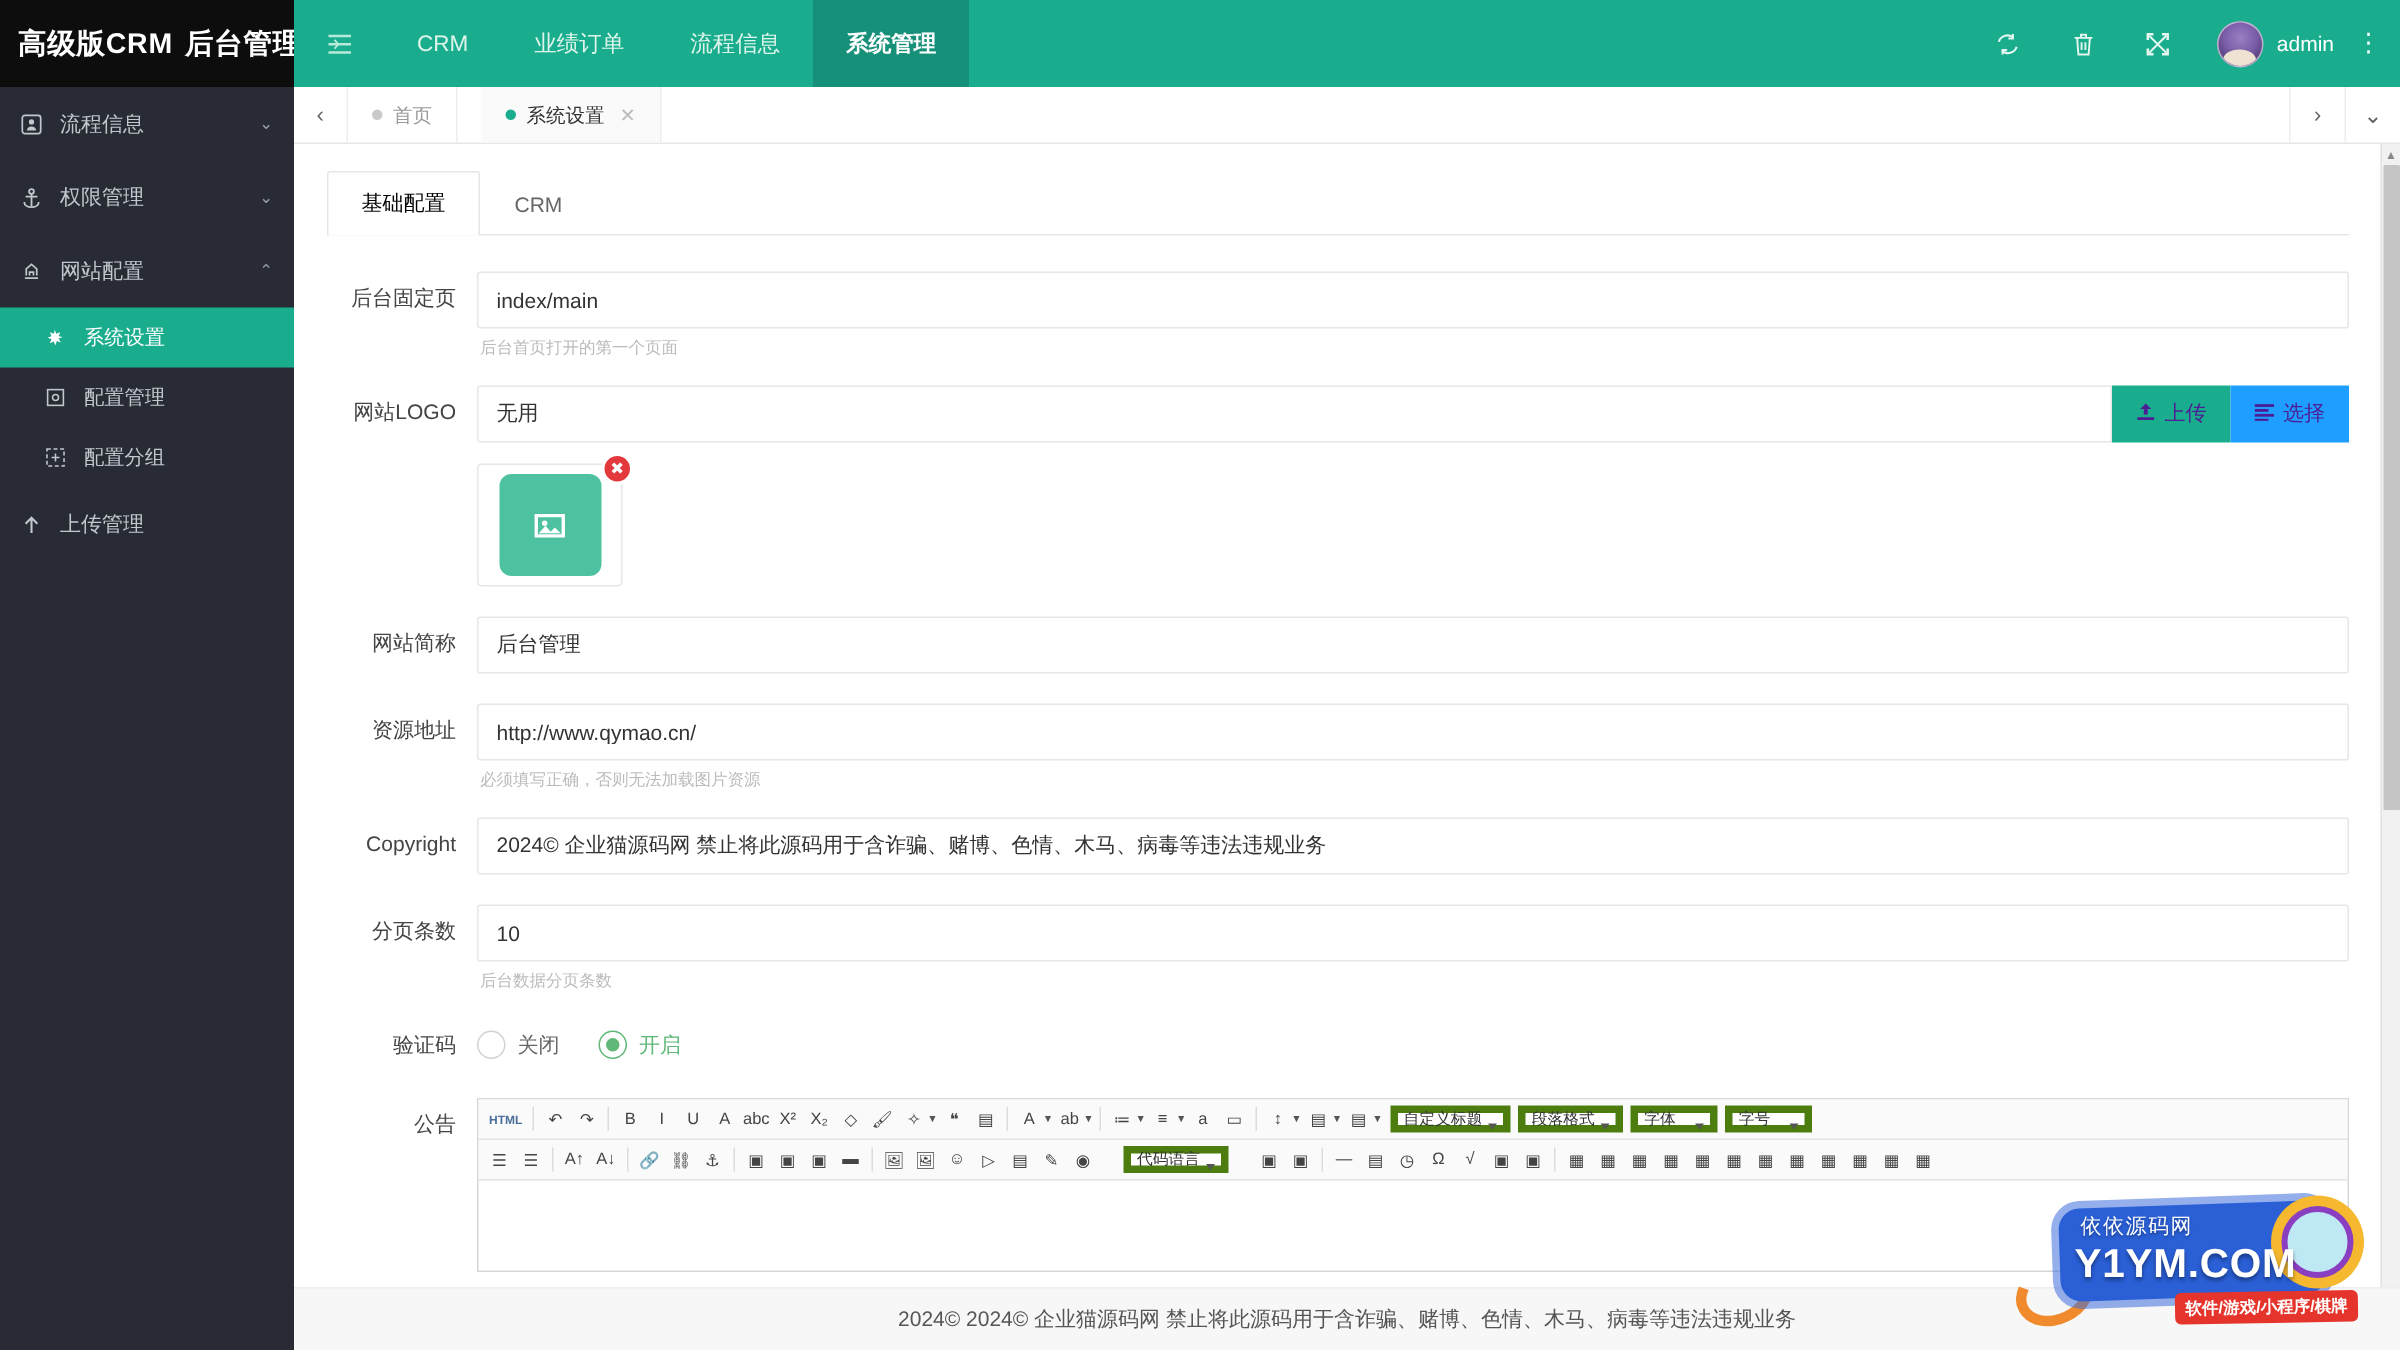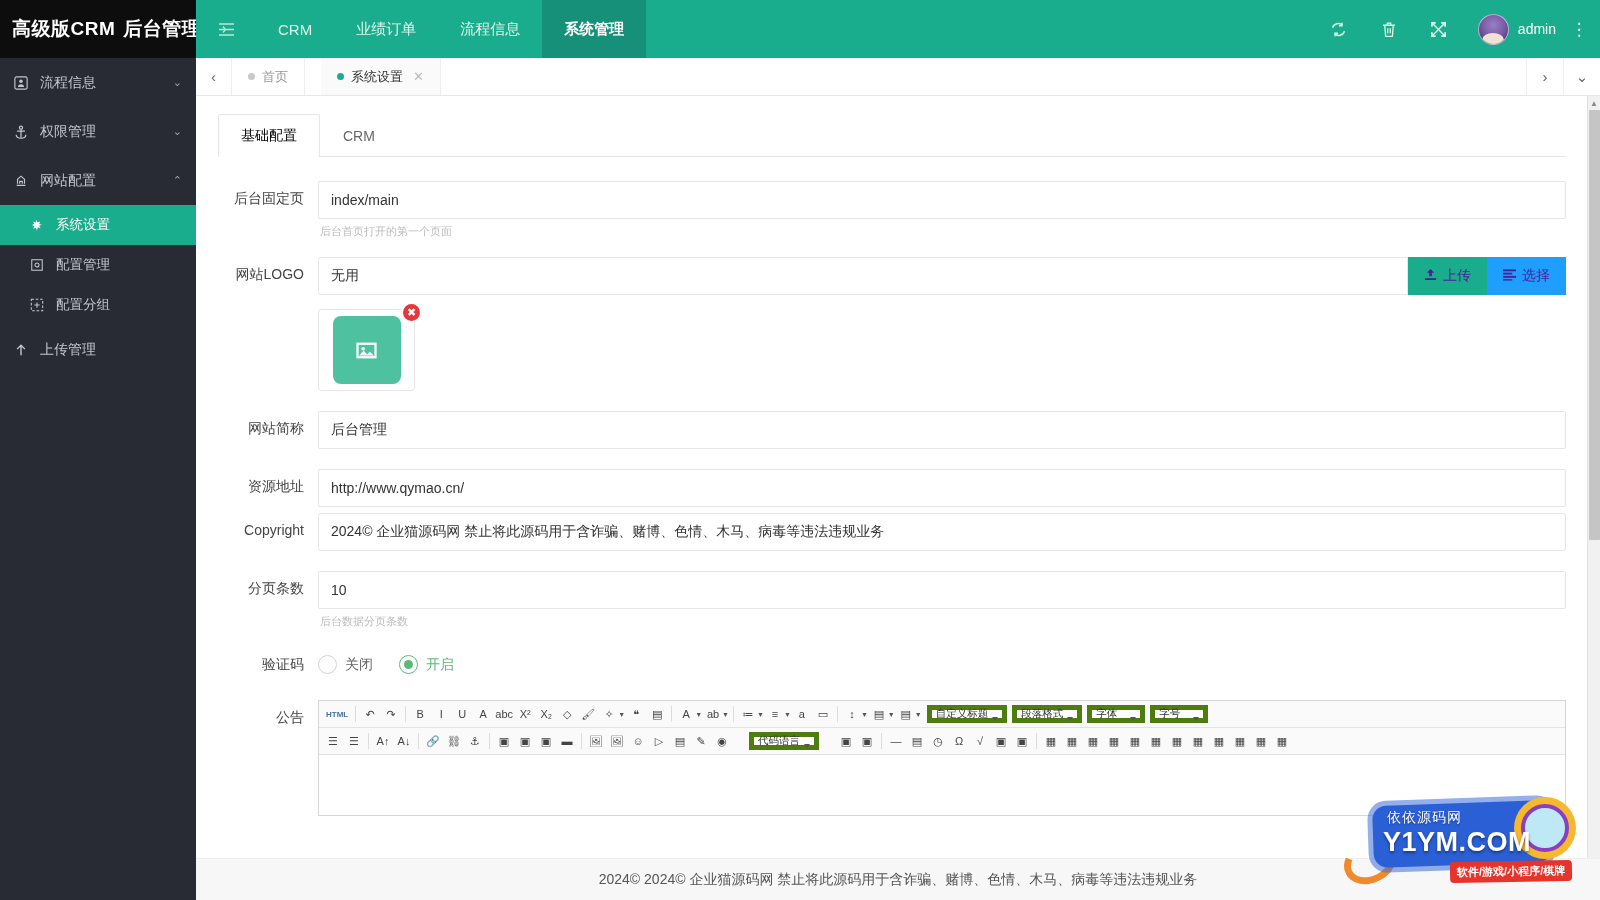--- a/index.html
+++ b/index.html
@@ -425,20 +425,21 @@
           <div class="fld">
             <input class="inp" value="后台管理" style="">
             <div class="gap"></div>
           </div>
         </div>
 
         <div class="row">
           <div class="lab">资源地址</div>
           <div class="fld">
             <input class="inp" value="http://www.qymao.cn/" style="">
+            <div class="hint">必须填写正确，否则无法加载图片资源</div>
           </div>
         </div>
 
         <div class="row">
           <div class="lab">Copyright</div>
           <div class="fld">
             <input class="inp" value="2024© 企业猫源码网 禁止将此源码用于含诈骗、赌博、色情、木马、病毒等违法违规业务" style="">
             <div class="gap"></div>
           </div>
         </div>

